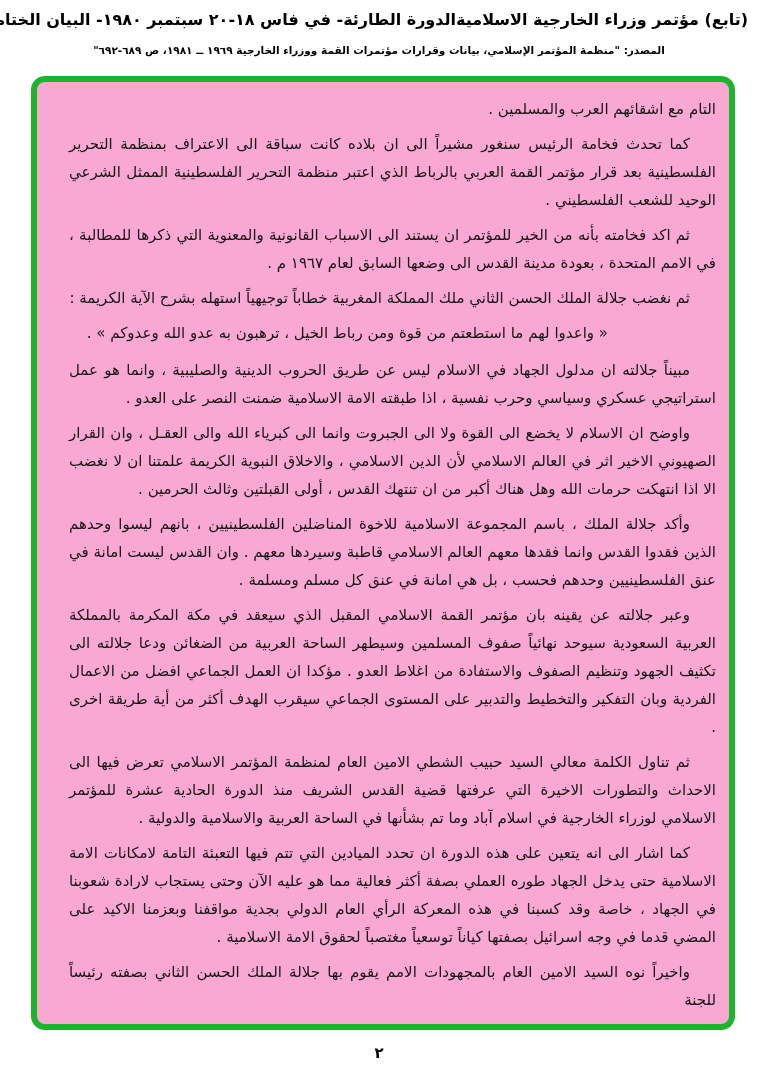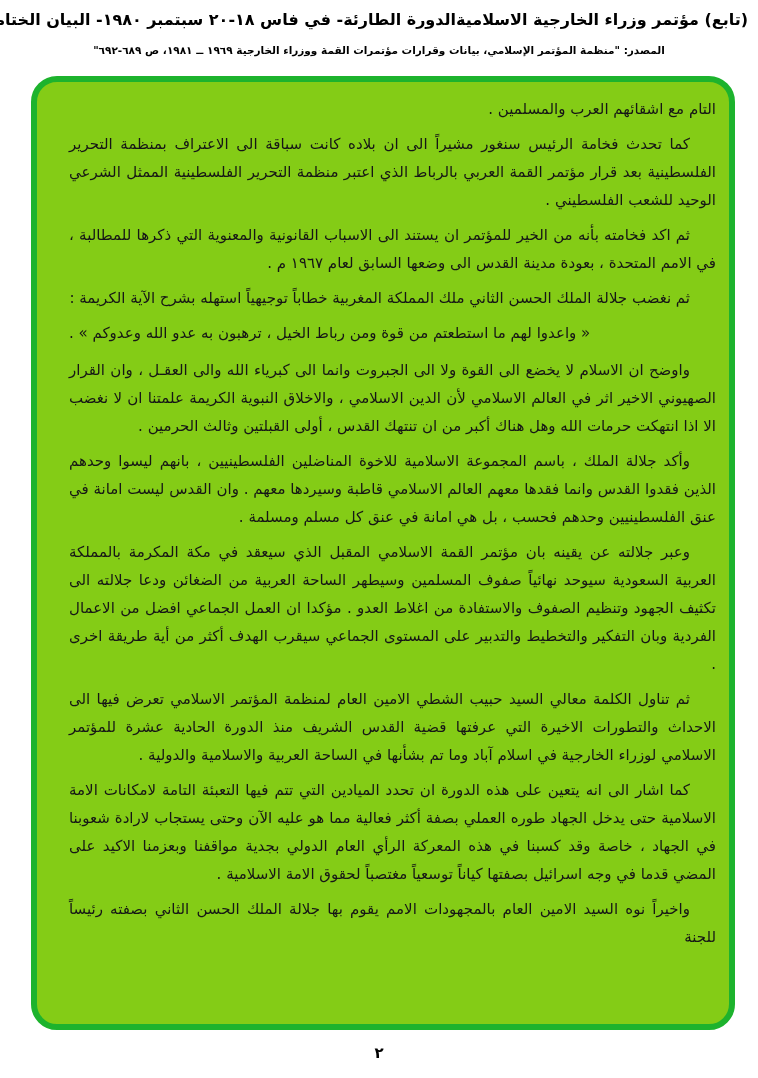--- a/index.html
+++ b/index.html
@@ -12,31 +12,31 @@
     display:flex;justify-content:space-between;align-items:baseline;
     direction:rtl;font-weight:bold;font-size:16px;letter-spacing:0;
     white-space:nowrap;color:#000;
   }
   .source{
     position:absolute;top:44px;left:0;right:0;text-align:center;
     direction:rtl;font-weight:bold;font-size:10.5px;color:#000;
   }
   .frame{
     position:absolute;left:31px;top:76px;width:704px;height:954px;
-    box-sizing:border-box;border:6px solid #1db32d;border-radius:26px;
-    background:#84cc16;
+    box-sizing:border-box;border:6px solid #1db32d;border-radius:14px;
+    background:#f9a8d4;
   }
   .content{
     position:absolute;top:0;left:0;right:0;bottom:0;
     padding:13px 13px 0 32px;direction:rtl;text-align:justify;
     font-size:15px;line-height:28px;color:#161616;
   }
   .para{margin:0 0 7px;text-indent:26px;}
   .para.continuation{text-indent:0;}
-  .para.verse{text-indent:0;text-align:left;padding-right:108px;margin-bottom:9px;}
+  .para.verse{text-indent:0;text-align:right;padding-right:108px;margin-bottom:9px;}
   .pagenum{
     position:absolute;bottom:16px;left:0;right:0;text-align:center;
     font-size:15px;font-weight:bold;color:#000;
   }
 </style>
 </head>
 <body>
 
 <div class="header">
   <span>(تابع) مؤتمر وزراء الخارجية الاسلامية</span>
@@ -45,20 +45,21 @@
 
 <div class="source">المصدر: "منظمة المؤتمر الإسلامي، بيانات وقرارات مؤتمرات القمة ووزراء الخارجية ١٩٦٩ ــ ١٩٨١، ص ٦٨٩-٦٩٢"</div>
 
 <div class="frame">
   <div class="content">
       <p class="para continuation">التام مع اشقائهم العرب والمسلمين .</p>
       <p class="para">كما تحدث فخامة الرئيس سنغور مشيراً الى ان بلاده كانت سباقة الى الاعتراف بمنظمة التحرير الفلسطينية بعد قرار مؤتمر القمة العربي بالرباط الذي اعتبر منظمة التحرير الفلسطينية الممثل الشرعي الوحيد للشعب الفلسطيني .</p>
       <p class="para">ثم اكد فخامته بأنه من الخير للمؤتمر ان يستند الى الاسباب القانونية والمعنوية التي ذكرها للمطالبة ، في الامم المتحدة ، بعودة مدينة القدس الى وضعها السابق لعام ١٩٦٧ م .</p>
       <p class="para">ثم نغضب جلالة الملك الحسن الثاني ملك المملكة المغربية خطاباً توجيهياً استهله بشرح الآية الكريمة :</p>
       <p class="para verse">« واعدوا لهم ما استطعتم من قوة ومن رباط الخيل ، ترهبون به عدو الله وعدوكم » .</p>
+      <p class="para">مبيناً جلالته ان مدلول الجهاد في الاسلام ليس عن طريق الحروب الدينية والصليبية ، وانما هو عمل استراتيجي عسكري وسياسي وحرب نفسية ، اذا طبقته الامة الاسلامية ضمنت النصر على العدو .</p>
       <p class="para">واوضح ان الاسلام لا يخضع الى القوة ولا الى الجبروت وانما الى كبرياء الله والى العقـل ، وان القرار الصهيوني الاخير اثر في العالم الاسلامي لأن الدين الاسلامي ، والاخلاق النبوية الكريمة علمتنا ان لا نغضب الا اذا انتهكت حرمات الله وهل هناك أكبر من ان تنتهك القدس ، أولى القبلتين وثالث الحرمين .</p>
       <p class="para">وأكد جلالة الملك ، باسم المجموعة الاسلامية للاخوة المناضلين الفلسطينيين ، بانهم ليسوا وحدهم الذين فقدوا القدس وانما فقدها معهم العالم الاسلامي قاطبة وسيردها معهم . وان القدس ليست امانة في عنق الفلسطينيين وحدهم فحسب ، بل هي امانة في عنق كل مسلم ومسلمة .</p>
       <p class="para">وعبر جلالته عن يقينه بان مؤتمر القمة الاسلامي المقبل الذي سيعقد في مكة المكرمة بالمملكة العربية السعودية سيوحد نهائياً صفوف المسلمين وسيطهر الساحة العربية من الضغائن ودعا جلالته الى تكثيف الجهود وتنظيم الصفوف والاستفادة من اغلاط العدو . مؤكدا ان العمل الجماعي افضل من الاعمال الفردية وبان التفكير والتخطيط والتدبير على المستوى الجماعي سيقرب الهدف أكثر من أية طريقة اخرى .</p>
       <p class="para">ثم تناول الكلمة معالي السيد حبيب الشطي الامين العام لمنظمة المؤتمر الاسلامي تعرض فيها الى الاحداث والتطورات الاخيرة التي عرفتها قضية القدس الشريف منذ الدورة الحادية عشرة للمؤتمر الاسلامي لوزراء الخارجية في اسلام آباد وما تم بشأنها في الساحة العربية والاسلامية والدولية .</p>
       <p class="para">كما اشار الى انه يتعين على هذه الدورة ان تحدد الميادين التي تتم فيها التعبئة التامة لامكانات الامة الاسلامية حتى يدخل الجهاد طوره العملي بصفة أكثر فعالية مما هو عليه الآن وحتى يستجاب لارادة شعوبنا في الجهاد ، خاصة وقد كسبنا في هذه المعركة الرأي العام الدولي بجدية مواقفنا وبعزمنا الاكيد على المضي قدما في وجه اسرائيل بصفتها كياناً توسعياً مغتصباً لحقوق الامة الاسلامية .</p>
       <p class="para">واخيراً نوه السيد الامين العام بالمجهودات الامم يقوم بها جلالة الملك الحسن الثاني بصفته رئيساً للجنة</p>
     </div>
 </div>
 
 <div class="pagenum">٢</div>

